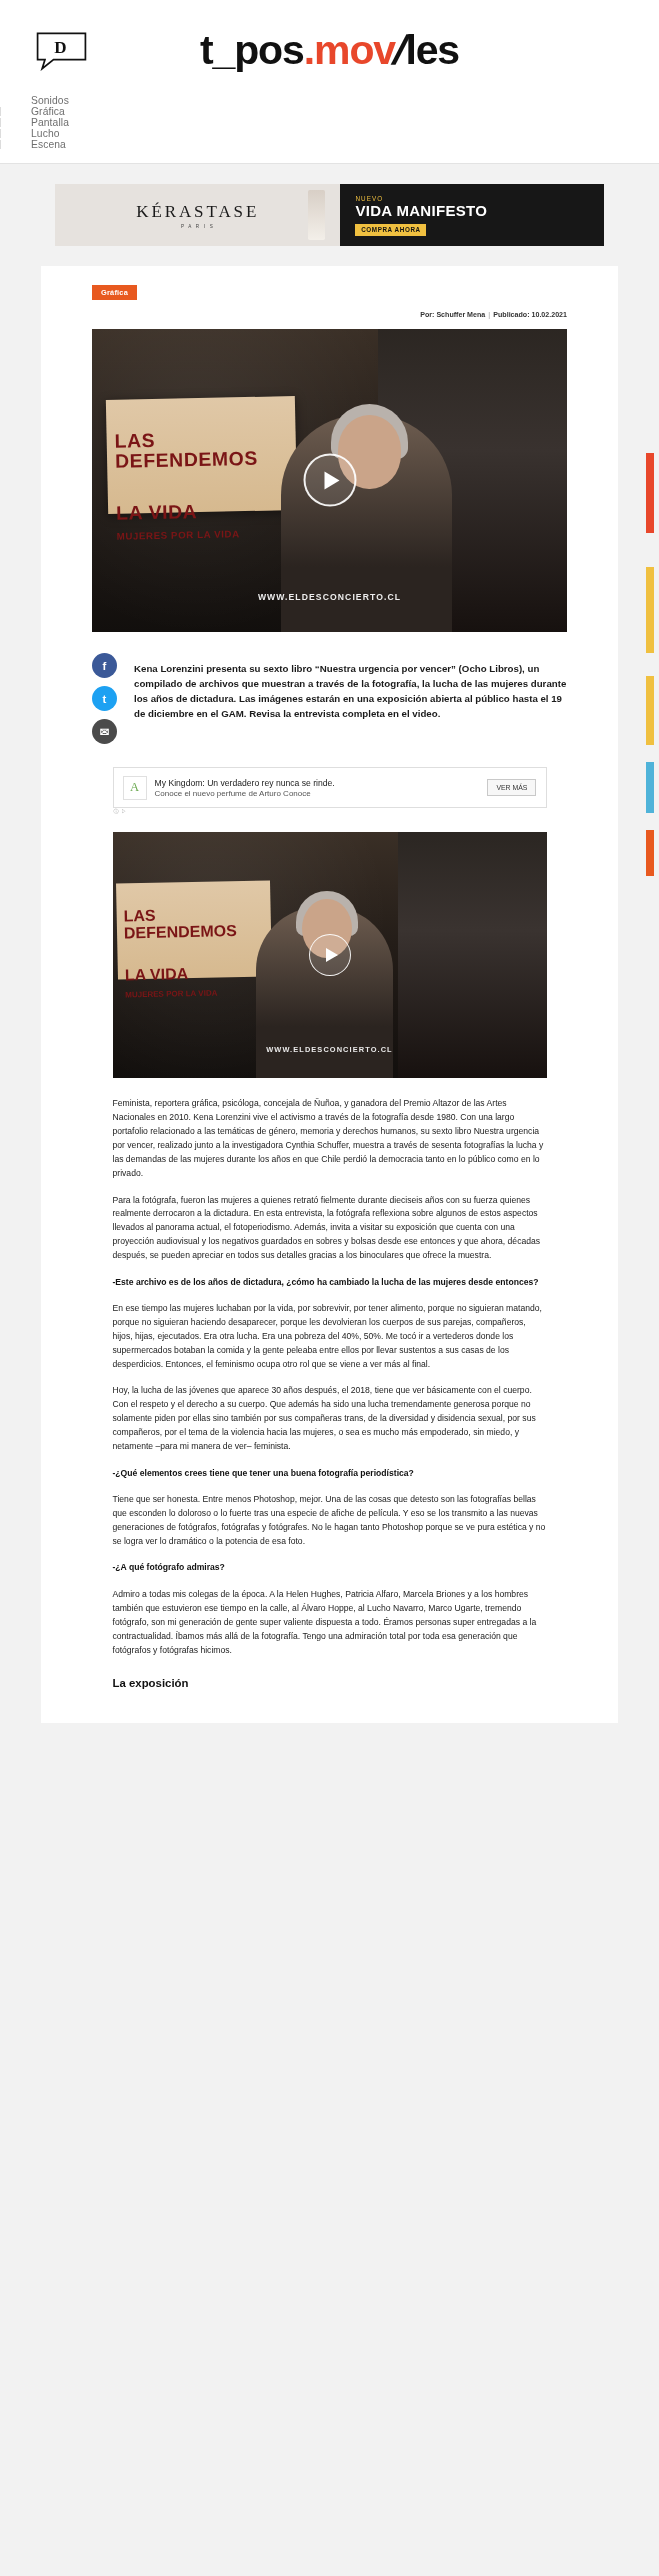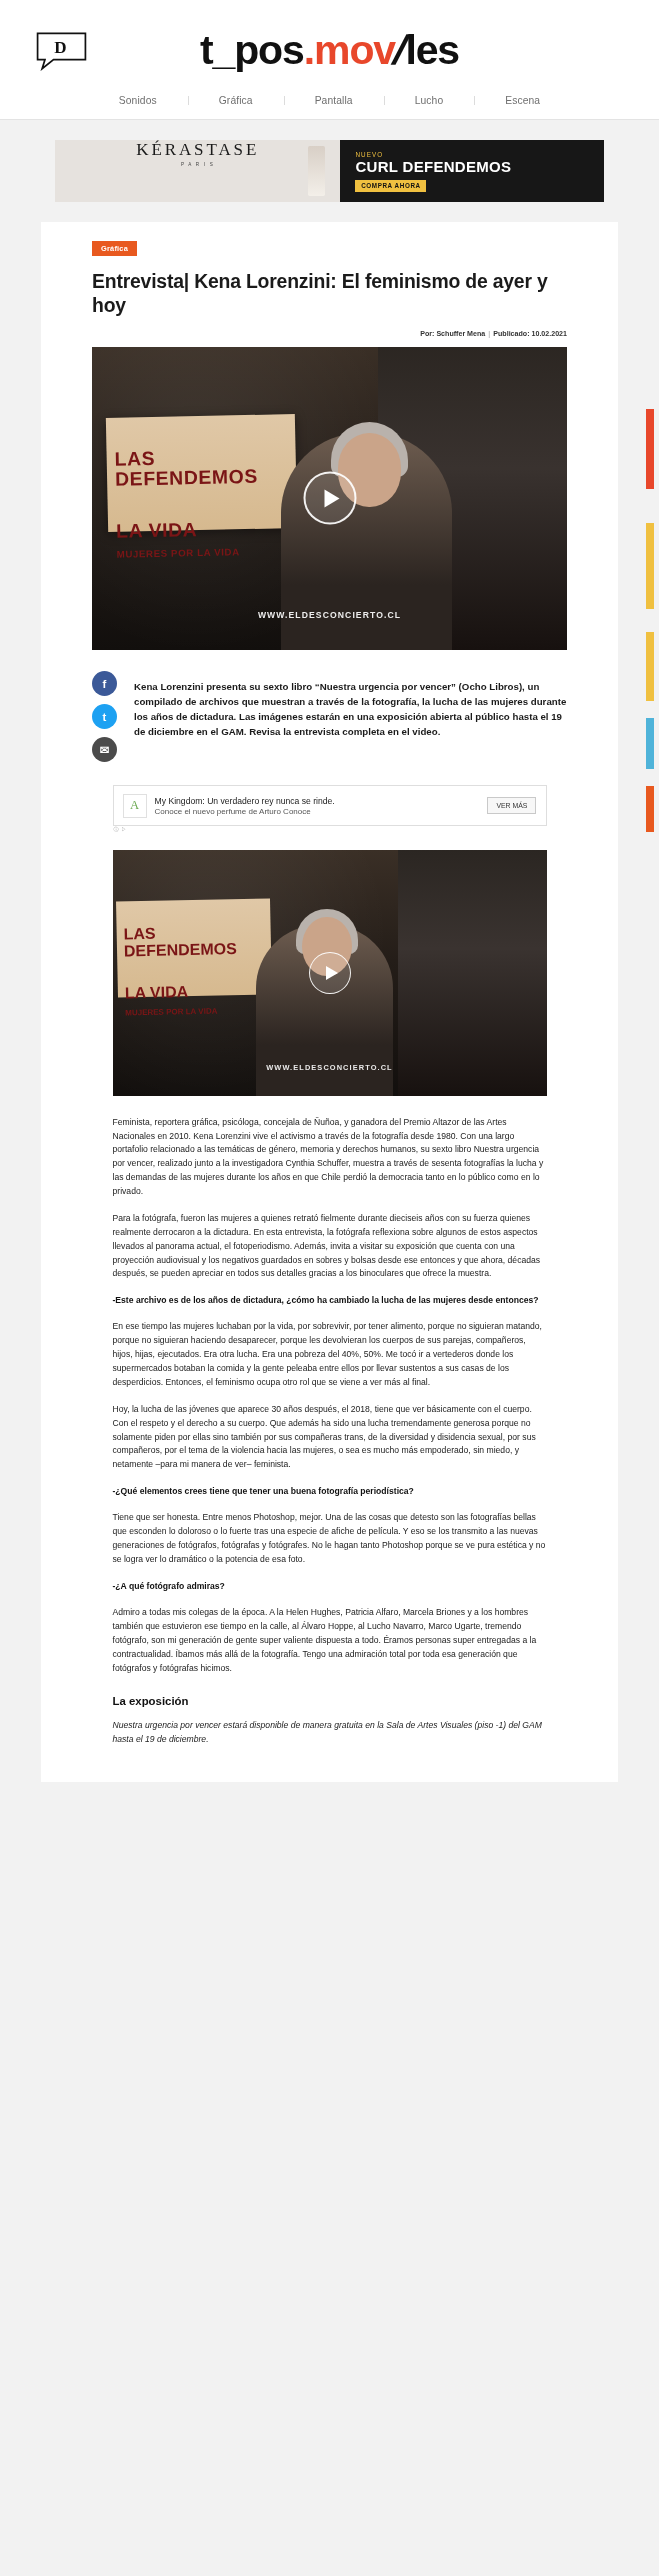--- a/index.html
+++ b/index.html
@@ -68,20 +68,21 @@
     background: #ffffff;
     border-bottom: 0.6px solid #e3e3e3;
   }
   .nav-inner {
     width: 659px;
     margin: 0 auto;
     display: flex;
     justify-content: center;
     gap: 0;
     padding: 10.3px 0 12.6px 0;
+    flex-direction: column;
   }
   .nav-item {
     color: #6f6f6f;
     font-size: 10.3px;
     padding: 0 31px;
     text-decoration: none;
     position: relative;
     letter-spacing: 0.1px;
   }
   .nav-item + .nav-item::before {
@@ -112,21 +113,21 @@
     height: 62px;
     background: linear-gradient(90deg,#e6e2de 0%,#e6e2de 52%, #171717 52%, #171717 100%);
     display: flex;
     align-items: center;
     position: relative;
     overflow: hidden;
   }
   .ad-left {
     flex: 0 0 52%;
     display: flex;
-    align-items: flex-start;
+    align-items: center;
     justify-content: center;
     height: 100%;
     position: relative;
     border-radius: 19px;
   }
   .ad-brand {
     font-family: "Liberation Serif", serif;
     font-size: 17px;
     letter-spacing: 2.9px;
     color: #1a1a1a;
@@ -571,31 +572,30 @@
     <div class="top-ad">
       <div class="ad-left">
         <div>
           <div class="ad-brand">KÉRASTASE</div>
           <div class="ad-brand-sub">P A R I S</div>
         </div>
         <div class="ad-bottle"></div>
       </div>
       <div class="ad-right">
         <div class="ad-nuevo">NUEVO</div>
-        <div class="ad-headline">CURL DEFENDEMOS</div>
+        <div class="ad-headline">VIDA MANIFESTO</div>
         <div class="ad-cta">COMPRA AHORA</div>
       </div>
     </div>
 
     <article class="article">
       <div class="article-inner">
 
         <span class="kicker">Gráfica</span>
 
-        <h1 class="headline">Entrevista| Kena Lorenzini: El feminismo de ayer y hoy</h1>
 
         <div class="byline">
           <span>Por: Schuffer Mena</span>
           <span class="sep">|</span>
           <span>Publicado: 10.02.2021</span>
         </div>
 
         
         <div class="hero-video">
           <div class="hv-bg"></div>
@@ -660,21 +660,20 @@
           <p>Feminista, reportera gráfica, psicóloga, concejala de Ñuñoa, y ganadora del Premio Altazor de las Artes Nacionales en 2010. Kena Lorenzini vive el activismo a través de la fotografía desde 1980. Con una largo portafolio relacionado a las temáticas de género, memoria y derechos humanos, su sexto libro Nuestra urgencia por vencer, realizado junto a la investigadora Cynthia Schuffer, muestra a través de sesenta fotografías la lucha y las demandas de las mujeres durante los años en que Chile perdió la democracia tanto en lo público como en lo privado.</p>
           <p>Para la fotógrafa, fueron las mujeres a quienes retrató fielmente durante dieciseis años con su fuerza quienes realmente derrocaron a la dictadura. En esta entrevista, la fotógrafa reflexiona sobre algunos de estos aspectos llevados al panorama actual, el fotoperiodismo. Además, invita a visitar su exposición que cuenta con una proyección audiovisual y los negativos guardados en sobres y bolsas desde ese entonces y que ahora, décadas después, se pueden apreciar en todos sus detalles gracias a los binoculares que ofrece la muestra.</p>
           <p class="q">-Este archivo es de los años de dictadura, ¿cómo ha cambiado la lucha de las mujeres desde entonces?</p>
           <p>En ese tiempo las mujeres luchaban por la vida, por sobrevivir, por tener alimento, porque no siguieran matando, porque no siguieran haciendo desaparecer, porque les devolvieran los cuerpos de sus parejas, compañeros, hijos, hijas, ejecutados. Era otra lucha. Era una pobreza del 40%, 50%. Me tocó ir a vertederos donde los supermercados botaban la comida y la gente peleaba entre ellos por llevar sustentos a sus casas de los desperdicios. Entonces, el feminismo ocupa otro rol que se viene a ver más al final.</p>
           <p>Hoy, la lucha de las jóvenes que aparece 30 años después, el 2018, tiene que ver básicamente con el cuerpo. Con el respeto y el derecho a su cuerpo. Que además ha sido una lucha tremendamente generosa porque no solamente piden por ellas sino también por sus compañeras trans, de la diversidad y disidencia sexual, por sus compañeros, por el tema de la violencia hacia las mujeres, o sea es mucho más empoderado, sin miedo, y netamente –para mi manera de ver– feminista.</p>
           <p class="q">-¿Qué elementos crees tiene que tener una buena fotografía periodística?</p>
           <p>Tiene que ser honesta. Entre menos Photoshop, mejor. Una de las cosas que detesto son las fotografías bellas que esconden lo doloroso o lo fuerte tras una especie de afiche de película. Y eso se los transmito a las nuevas generaciones de fotógrafos, fotógrafas y fotógrafes. No le hagan tanto Photoshop porque se ve pura estética y no se logra ver lo dramático o la potencia de esa foto.</p>
           <p class="q">-¿A qué fotógrafo admiras?</p>
           <p>Admiro a todas mis colegas de la época. A la Helen Hughes, Patricia Alfaro, Marcela Briones y a los hombres también que estuvieron ese tiempo en la calle, al Álvaro Hoppe, al Lucho Navarro, Marco Ugarte, tremendo fotógrafo, son mi generación de gente super valiente dispuesta a todo. Éramos personas super entregadas a la contractualidad. Íbamos más allá de la fotografía. Tengo una admiración total por toda esa generación que fotógrafos y fotógrafas hicimos.</p>
           <h2 class="sub">La exposición</h2>
-          <p style="font-style:italic;">Nuestra urgencia por vencer estará disponible de manera gratuita en la Sala de Artes Visuales (piso -1) del GAM hasta el 19 de diciembre.</p>
         </div>
 
       </div>
     </article>
 
   </div>
 </div>
 
 
 </body></html>

